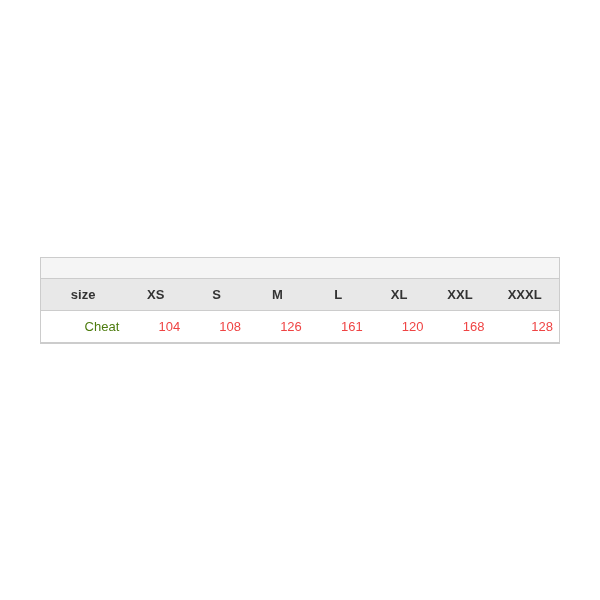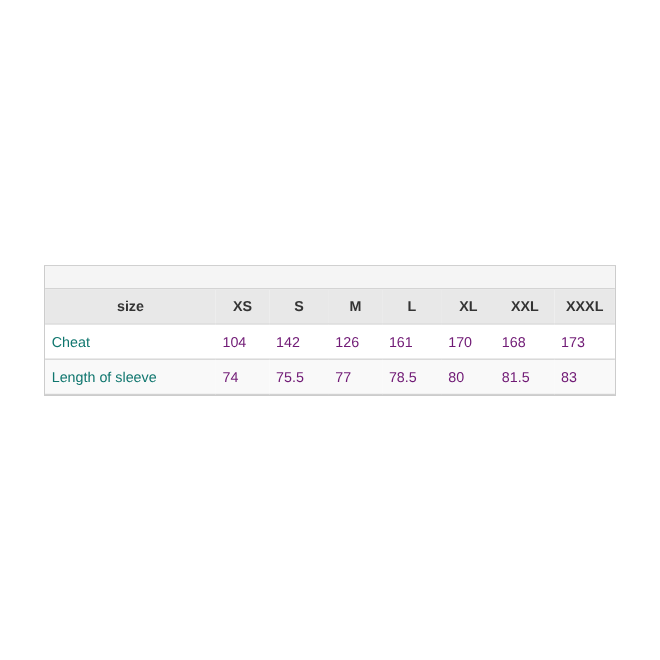--- a/index.html
+++ b/index.html
@@ -62,29 +62,29 @@
       background: #ffffff;
       border-bottom: 1px solid #cccccc;
     }
 
     tbody tr:nth-child(even) {
       background: #f9f9f9;
     }
 
     tbody td {
       font-size: 13px;
-      color: #701a75;
+      color: #ef4444;
       padding: 8px 6px;
-      text-align: left;
+      text-align: right;
     }
 
     tbody td:first-child {
       font-weight: normal;
-      color: #0f766e;
-      text-align: left;
+      color: #4d7c0f;
+      text-align: right;
     }
   </style>
 </head>
 <body>
 
 <div class="size-chart-container">
   <div class="size-chart-title-row">
     <span class="size-chart-title"></span>
   </div>
   <table>
@@ -99,32 +99,22 @@
           <th>XL</th>
           <th>XXL</th>
           <th>XXXL</th>
         </tr>
     </thead>
     <tbody>
 
     <tr>
           <td>Cheat</td>
           <td>104</td>
-          <td>142</td>
+          <td>108</td>
           <td>126</td>
           <td>161</td>
-          <td>170</td>
+          <td>120</td>
           <td>168</td>
-          <td>173</td>
-        </tr>
-        <tr>
-          <td>Length of sleeve</td>
-          <td>74</td>
-          <td>75.5</td>
-          <td>77</td>
-          <td>78.5</td>
-          <td>80</td>
-          <td>81.5</td>
-          <td>83</td>
+          <td>128</td>
         </tr>
       </tbody>
   </table>
 </div>
 
 </body></html>

